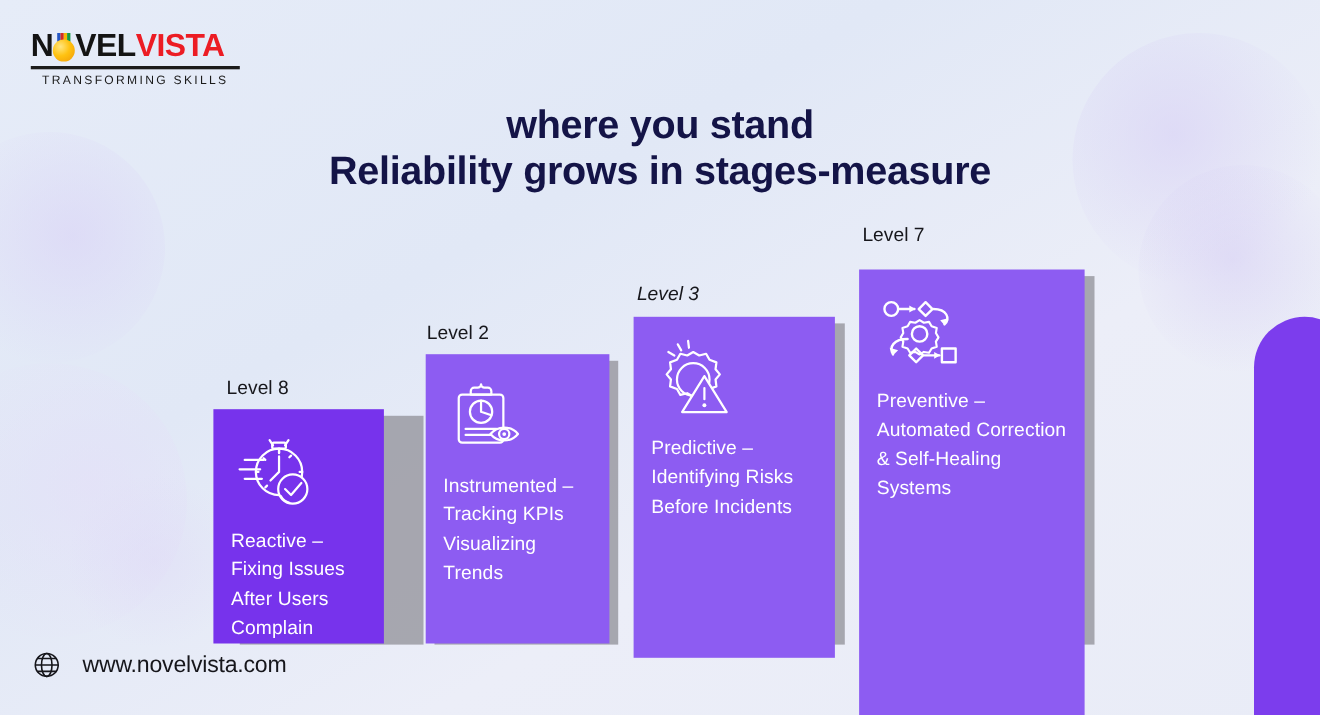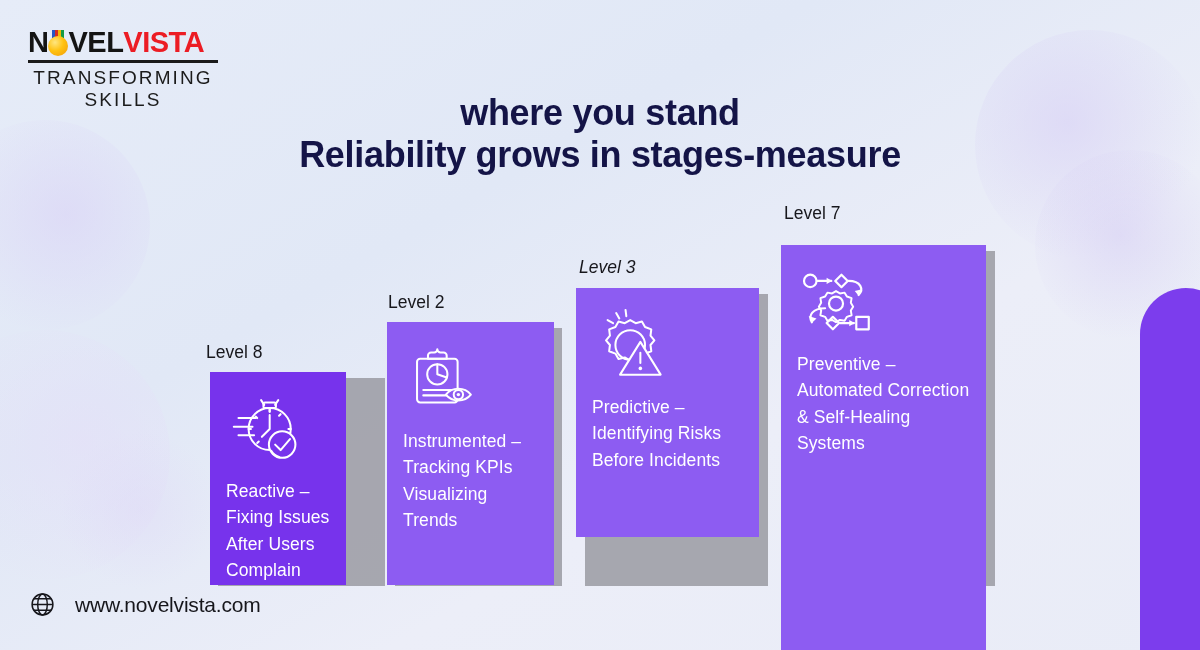--- a/index.html
+++ b/index.html
@@ -88,21 +88,21 @@
   .cap-2 { background: #d42b24; }
   .cap-3 { background: #f2b705; }
   .cap-4 { background: #169a44; }
   .logo-rule {
     height: 3px;
     background: #1b1b1b;
     margin: 3px 0 4px 0;
     width: 100%;
   }
   .logo-tag {
-    font-size: 19px;
+    font-size: 11px;
     letter-spacing: 2.1px;
     color: #1b1b1b;
     font-weight: 400;
     text-align: center;
   }
 
   
   .title {
     position: absolute;
     left: 230px;
@@ -205,21 +205,21 @@
   <div class="title">
     <div>where you stand</div>
     <div>Reliability grows in stages-measure</div>
   </div>
 
   <div id="chart">
 
     <div class="bar-group">
       <div class="bar-label" style="left:206px; top:342px;">Level 8</div>
       <div class="bar-shadow" style="left:218px; top:378px; width:167px; height:208px;"></div>
-      <div class="bar" style="left:210px; top:372px; width:136px; height:213px; background:#7733ec;">
+      <div class="bar" style="left:194px; top:372px; width:155px; height:213px; background:#7733ec;">
         <div class="bar-icon">
           <svg viewBox="0 0 100 100" fill="none" stroke="#ffffff" stroke-width="2.6" stroke-linecap="round" stroke-linejoin="round">
             <circle cx="56" cy="50" r="27"></circle>
             <path d="M56 32 L56 50 L46 60"></path>
             <rect x="48" y="16" width="16" height="7" rx="2"></rect>
             <path d="M56 23 L56 28"></path>
             <path d="M49 19 L45 13 M63 19 L67 13"></path>
             <path d="M56 25 L56 28 M83 50 L80 50 M56 77 L56 74 M29 50 L32 50"></path>
             <path d="M70 31 L68 33 M75 63 L72 61 M40 68 L42 66 M38 34 L40 36"></path>
             <path d="M16 36 L38 36 M10 47 L34 47 M16 58 L36 58"></path>
@@ -248,21 +248,21 @@
             <circle cx="71" cy="70" r="2.2" fill="#ffffff" stroke="none"></circle>
           </svg>
         </div>
         <div class="bar-text">Instrumented – Tracking KPIs Visualizing Trends</div>
       </div>
     </div>
 
     <div class="bar-group">
       <div class="bar-label" style="left:579px; top:257px;font-style:italic;">Level 3</div>
       <div class="bar-shadow" style="left:585px; top:294px; width:183px; height:292px;"></div>
-      <div class="bar" style="left:576px; top:288px; width:183px; height:249px; background:#8d5cf2;">
+      <div class="bar" style="left:576px; top:288px; width:183px; height:310px; background:#8d5cf2;">
         <div class="bar-icon">
           <svg viewBox="0 0 100 100" fill="none" stroke="#ffffff" stroke-width="2.6" stroke-linecap="round" stroke-linejoin="round">
             <path d="M49 18 l7 4 l8 -2 l4 7 l8 3 l-1 8 l5 6 l-5 6 l1 8 l-8 3 l-4 7 l-8 -2 l-7 4 l-7 -4 l-8 2 l-4 -7 l-8 -3 l1 -8 l-5 -6 l5 -6 l-1 -8 l8 -3 l4 -7 l8 2 z"></path>
             <circle cx="49" cy="50" r="19"></circle>
             <path d="M35 16 L31 9 M44 13 L43 5 M27 22 L20 18"></path>
             <path d="M62 46 L88 88 L36 88 Z" fill="#8d5cf2"></path>
             <path d="M62 60 L62 73"></path>
             <circle cx="62" cy="80" r="2.3" fill="#ffffff" stroke="none"></circle>
           </svg>
         </div>

